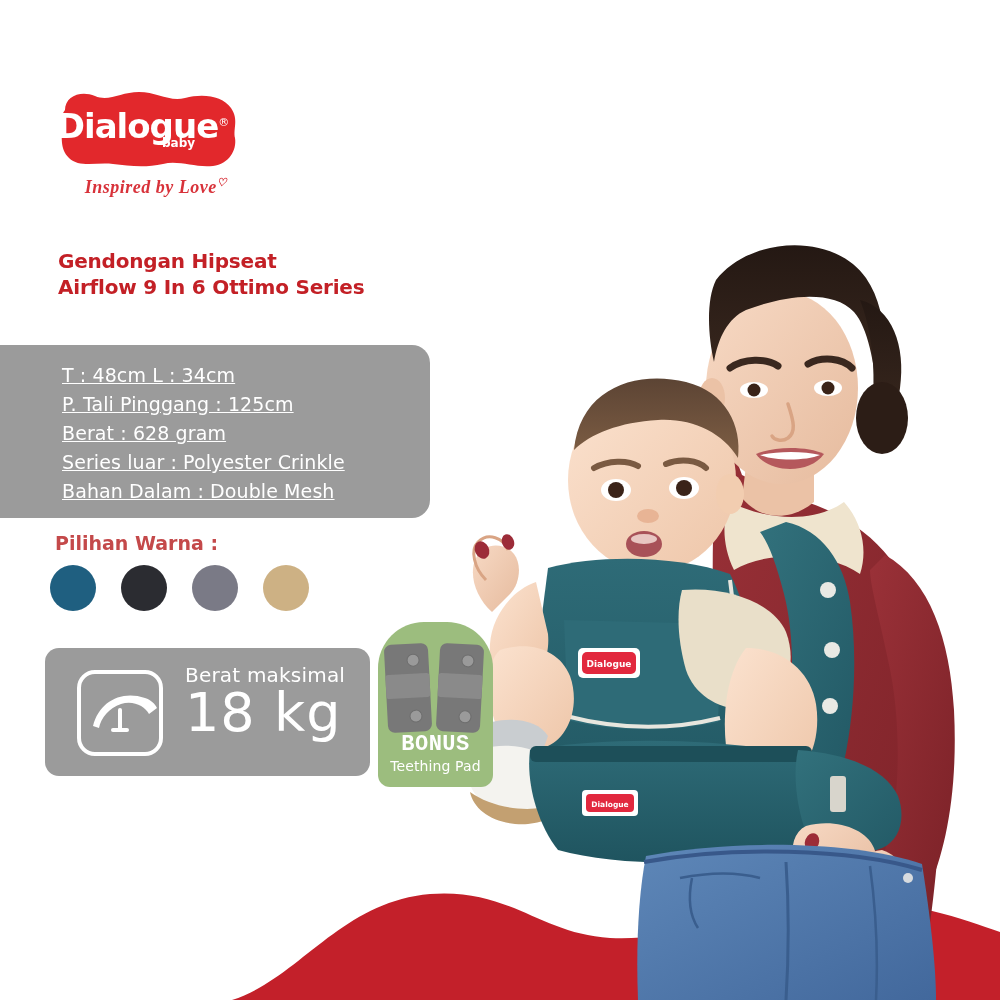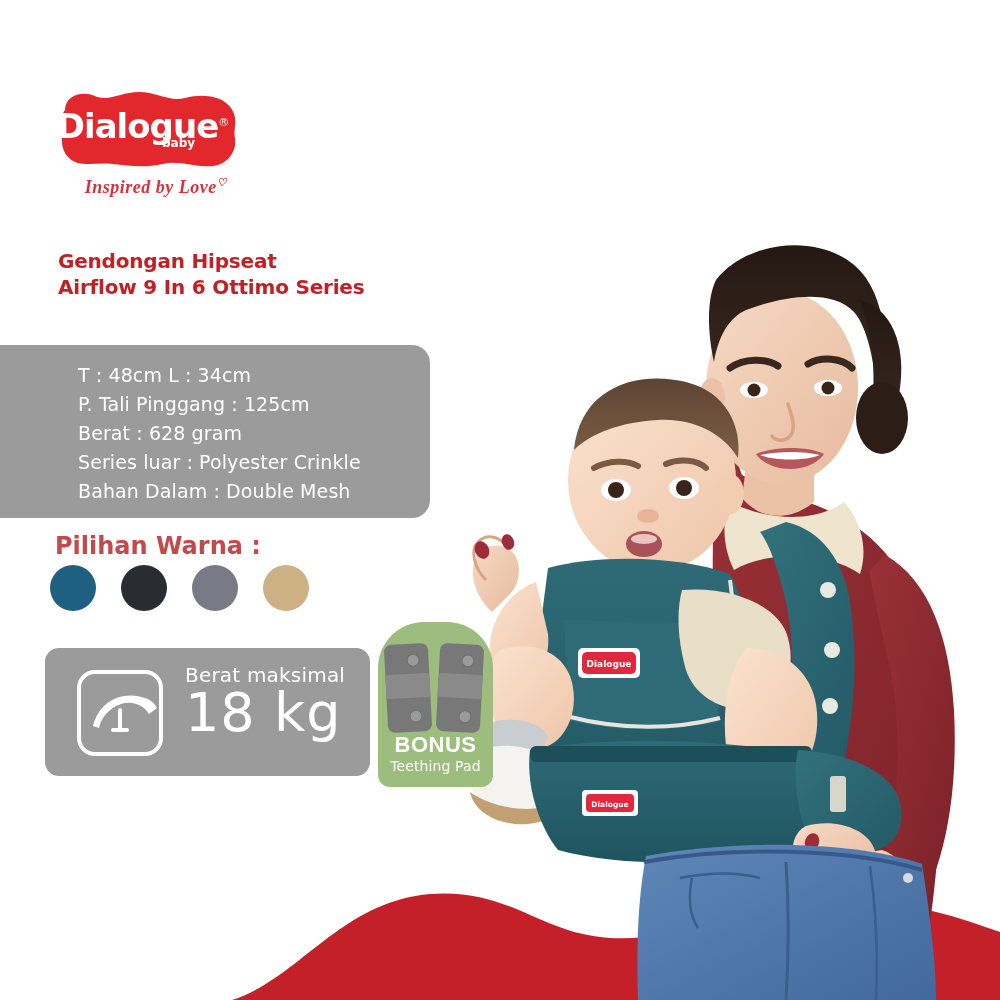--- a/index.html
+++ b/index.html
@@ -44,29 +44,29 @@
     font-family:"DejaVu Sans",sans-serif;font-weight:bold;font-size:20px;
     line-height:1.3;color:#c32026;letter-spacing:-.2px;
   }
 
   
   .spec-panel{
     position:absolute;left:-20px;top:345px;width:450px;height:173px;
     background:#9b9b9b;border-radius:0 18px 18px 0;z-index:5;
   }
   .spec-list{
-    position:absolute;left:78px;top:361px;z-index:6;
+    position:absolute;left:62px;top:361px;z-index:6;
     font-family:"DejaVu Sans",sans-serif;font-size:19px;color:#ffffff;
-    line-height:1.53;letter-spacing:.1px;
+    line-height:1.53;letter-spacing:.1px;text-decoration:underline;
   }
 
   
   .warna-label{
     position:absolute;left:55px;top:532px;z-index:6;
-    font-family:"DejaVu Sans",sans-serif;font-weight:bold;font-size:24px;color:#c4494a;
+    font-family:"DejaVu Sans",sans-serif;font-weight:bold;font-size:19px;color:#c4494a;
   }
   .swatches{position:absolute;left:50px;top:565px;display:flex;gap:25px;z-index:6;}
   .swatch{width:46px;height:46px;border-radius:50%;}
 
   
   .weight-panel{
     position:absolute;left:45px;top:648px;width:325px;height:128px;
     background:#9b9b9b;border-radius:14px;z-index:5;
   }
   .scale-icon{position:absolute;left:75px;top:668px;z-index:6;}
@@ -94,21 +94,21 @@
     background:#8a8a8a;border-radius:3px;
   }
   .pad .snap{
     position:absolute;width:11px;height:11px;border-radius:50%;
     background:#9a9a9a;border:1px solid #6e6e6e;left:22px;
   }
   .pad .snap.a{top:10px;}
   .pad .snap.b{top:66px;}
   .bonus-title{
     position:absolute;left:0;top:112px;width:115px;text-align:center;
-    font-family:Liberation Sans, sans-serif;font-weight:bold;font-size:22px;color:#ffffff;
+    font-family:Liberation Mono, monospace;font-weight:bold;font-size:22px;color:#ffffff;
     letter-spacing:.5px;line-height:1;
   }
   .bonus-sub{
     position:absolute;left:0;top:137px;width:115px;text-align:center;
     font-family:"DejaVu Sans",sans-serif;font-weight:normal;font-size:14px;color:#ffffff;
     letter-spacing:.1px;line-height:1;
   }
 </style>
 </head>
 <body>

